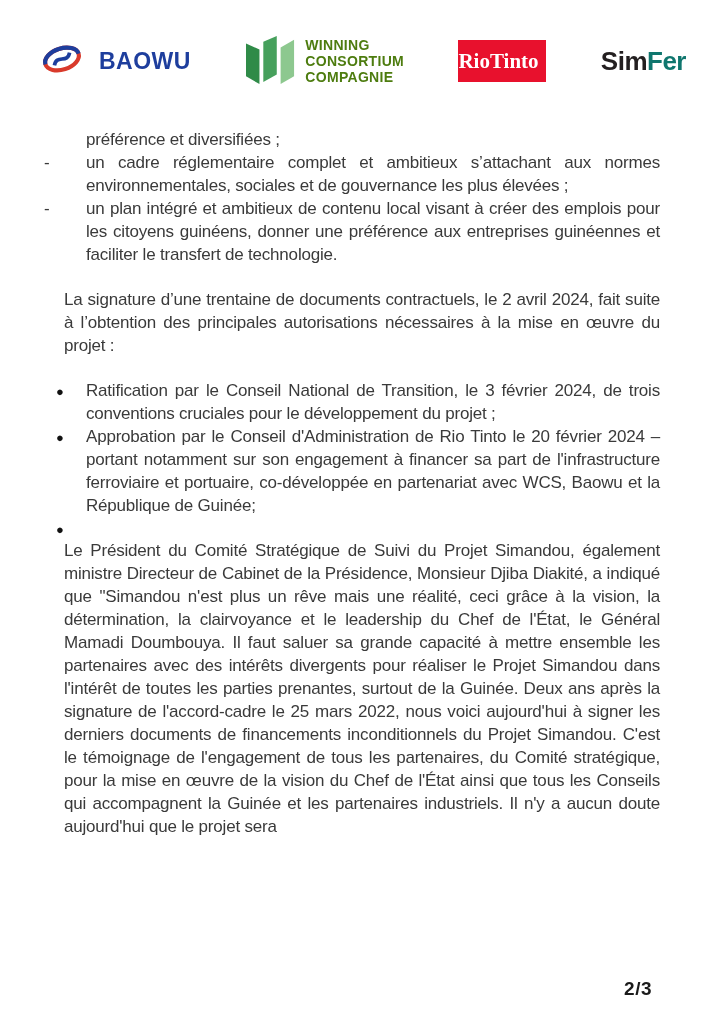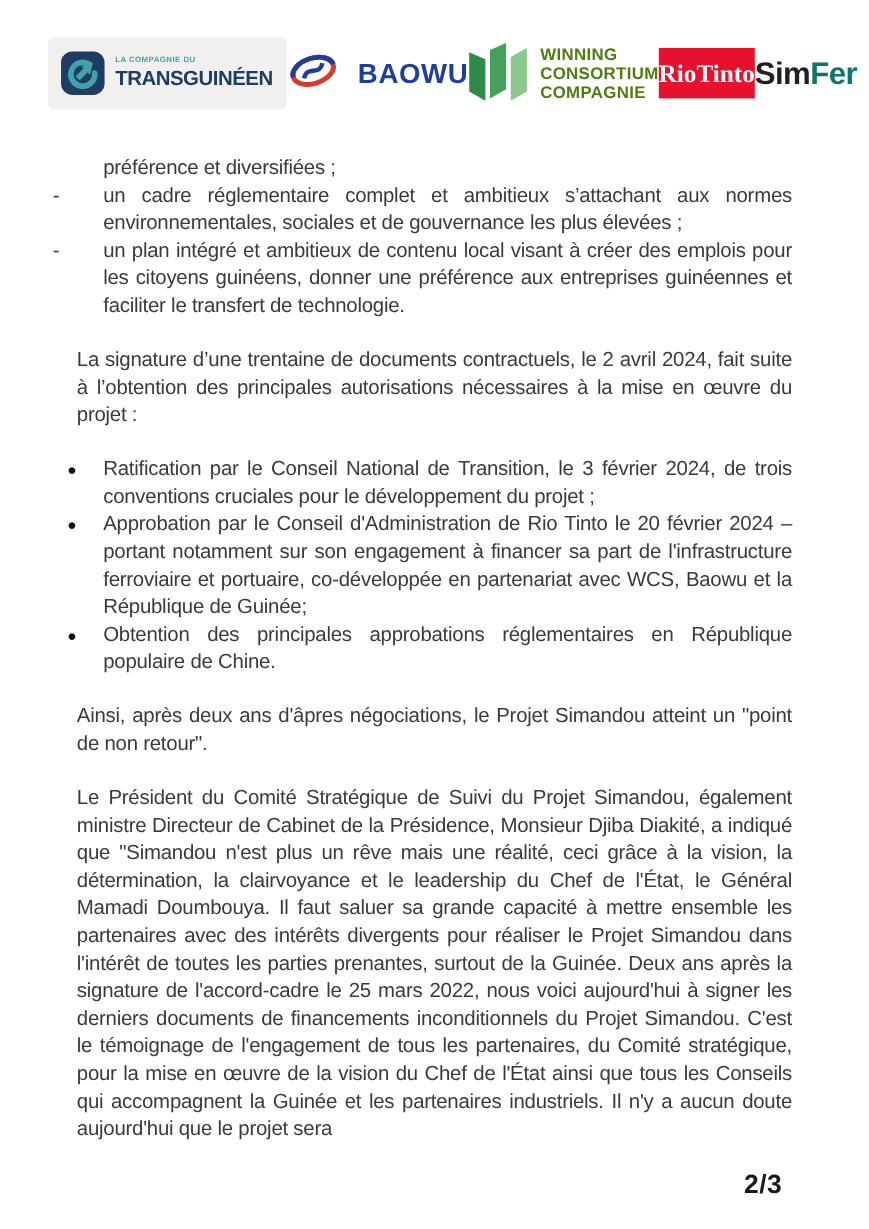--- a/index.html
+++ b/index.html
@@ -66,21 +66,21 @@
     font-weight: bold;
     color: #4d7c0f;
     line-height: 16px;
     letter-spacing: 0.3px;
   }
 
   .logo-rt {
     background: #e8112d;
     width: 88px;
     height: 42px;
-    justify-content: flex-end;
+    justify-content: flex-start;
   }
   .rt-name {
     font-family: "Liberation Serif", serif;
     font-weight: 600;
     font-size: 21px;
     color: #ffffff;
   }
 
   .logo-simfer { font-size: 26px; font-weight: bold; letter-spacing: -0.5px; text-align: right; }
   .simfer-black { color: #231f20; }
@@ -111,47 +111,33 @@
     color: #111111;
   }
   .para { margin-top: 22px; }
   .gap  { margin-top: 22px; }
 
   
   .page-number {
     position: absolute;
     right: 72px;
     bottom: 24px;
-    font-size: 22px;
+    font-size: 19px;
     font-weight: bold;
     color: #1a1a1a;
     letter-spacing: 0.5px;
   }
 </style>
 </head>
 <body>
 
 <div class="page">
 
   <header class="logo-row">
 
-    <div class="logo logo-tg">
-      <span class="tg-icon">
-        <svg width="38" height="38" viewBox="0 0 44 44">
-          <rect x="1" y="1" width="42" height="42" rx="11" fill="#1e3c64"></rect>
-          <path d="M28.5 13.5 A11.5 11.5 0 1 0 33.5 22" fill="none" stroke="#3fa3a8" stroke-width="5.5" stroke-linecap="round"></path>
-          <line x1="17" y1="27" x2="26" y2="18" stroke="#3fa3a8" stroke-width="5.5"></line>
-          <polygon points="31.5,12.5 20.5,15 29,23.5" fill="#3fa3a8"></polygon>
-        </svg>
-      </span>
-      <span class="tg-text">
-        <span class="tg-tagline">LA COMPAGNIE DU</span>
-        <span class="tg-name">TRANSGUINÉEN</span>
-      </span>
-    </div>
 
     <div class="logo logo-baowu">
       <span>
         <svg width="44" height="38" viewBox="0 0 48 40">
           <g transform="rotate(-18 24 20)">
             <ellipse cx="24" cy="20" rx="19" ry="11.5" fill="none" stroke="#d93a2b" stroke-width="4.5"></ellipse>
             <path d="M5 20 A19 11.5 0 0 1 43 20" fill="none" stroke="#1e3e9d" stroke-width="4.5"></path>
             <path d="M14 24 C 20 13, 28 27, 34 16" fill="none" stroke="#1e3e9d" stroke-width="4"></path>
           </g>
         </svg>
@@ -210,24 +196,22 @@
       <span>Ratification par le Conseil National de Transition, le 3 février 2024, de trois conventions cruciales pour le développement du projet ;</span>
     </div>
 
     <div class="list-item">
       <span class="marker-bullet">●</span>
       <span>Approbation par le Conseil d'Administration de Rio Tinto le 20 février 2024 – portant notamment sur son engagement à financer sa part de l'infrastructure ferroviaire et portuaire, co-développée en partenariat avec WCS, Baowu et la République de Guinée;</span>
     </div>
 
     <div class="list-item">
       <span class="marker-bullet">●</span>
-      <span>Obtention des principales approbations réglementaires en République populaire de Chine.</span>
-    </div>
-
-    <p class="para">Ainsi, après deux ans d'âpres négociations, le Projet Simandou atteint un "point de non retour".</p>
+    </div>
+
 
     <p class="para">Le Président du Comité Stratégique de Suivi du Projet Simandou, également ministre Directeur de Cabinet de la Présidence, Monsieur Djiba Diakité, a indiqué que "Simandou n'est plus un rêve mais une réalité, ceci grâce à la vision, la détermination, la clairvoyance et le leadership du Chef de l'État, le Général Mamadi Doumbouya. Il faut saluer sa grande capacité à mettre ensemble les partenaires avec des intérêts divergents pour réaliser le Projet Simandou dans l'intérêt de toutes les parties prenantes, surtout de la Guinée. Deux ans après la signature de l'accord-cadre le 25 mars 2022, nous voici aujourd'hui à signer les derniers documents de financements inconditionnels du Projet Simandou. C'est le témoignage de l'engagement de tous les partenaires, du Comité stratégique, pour la mise en œuvre de la vision du Chef de l'État ainsi que tous les Conseils qui accompagnent la Guinée et les partenaires industriels. Il n'y a aucun doute aujourd'hui que le projet sera</p>
 
   </main>
 
   <div class="page-number">2/3</div>
 
 </div>
 
 </body></html>

